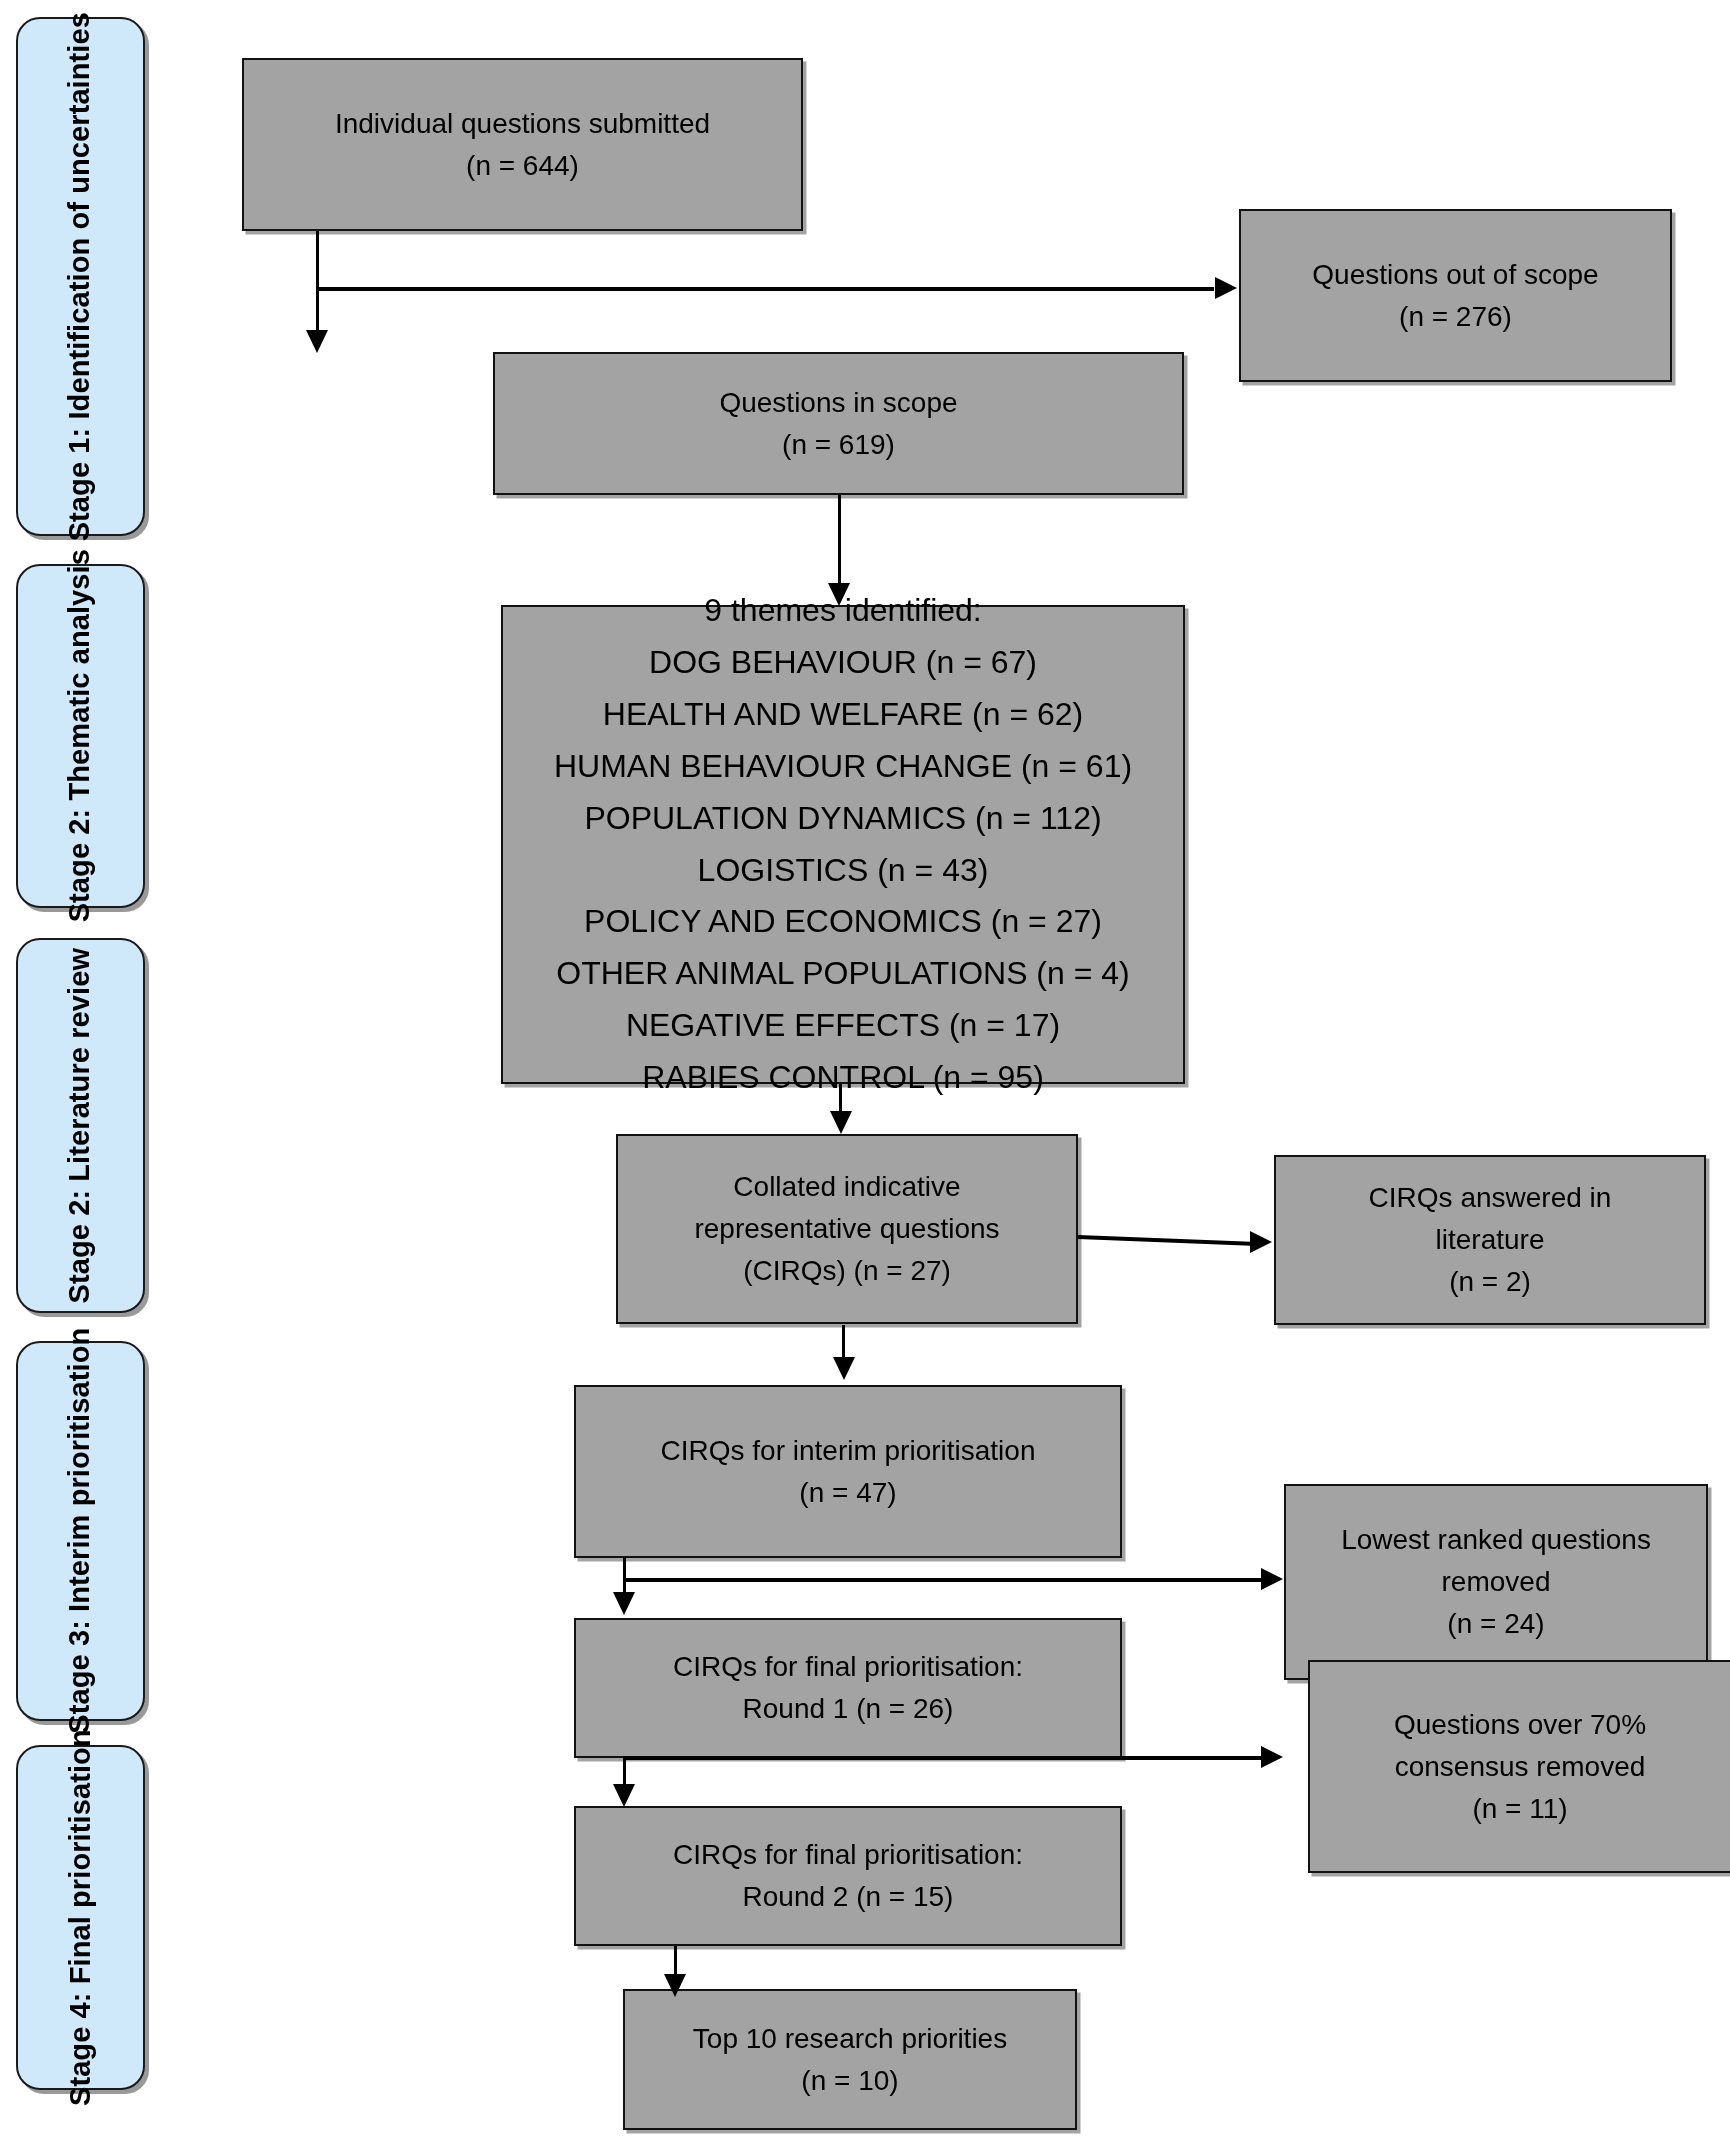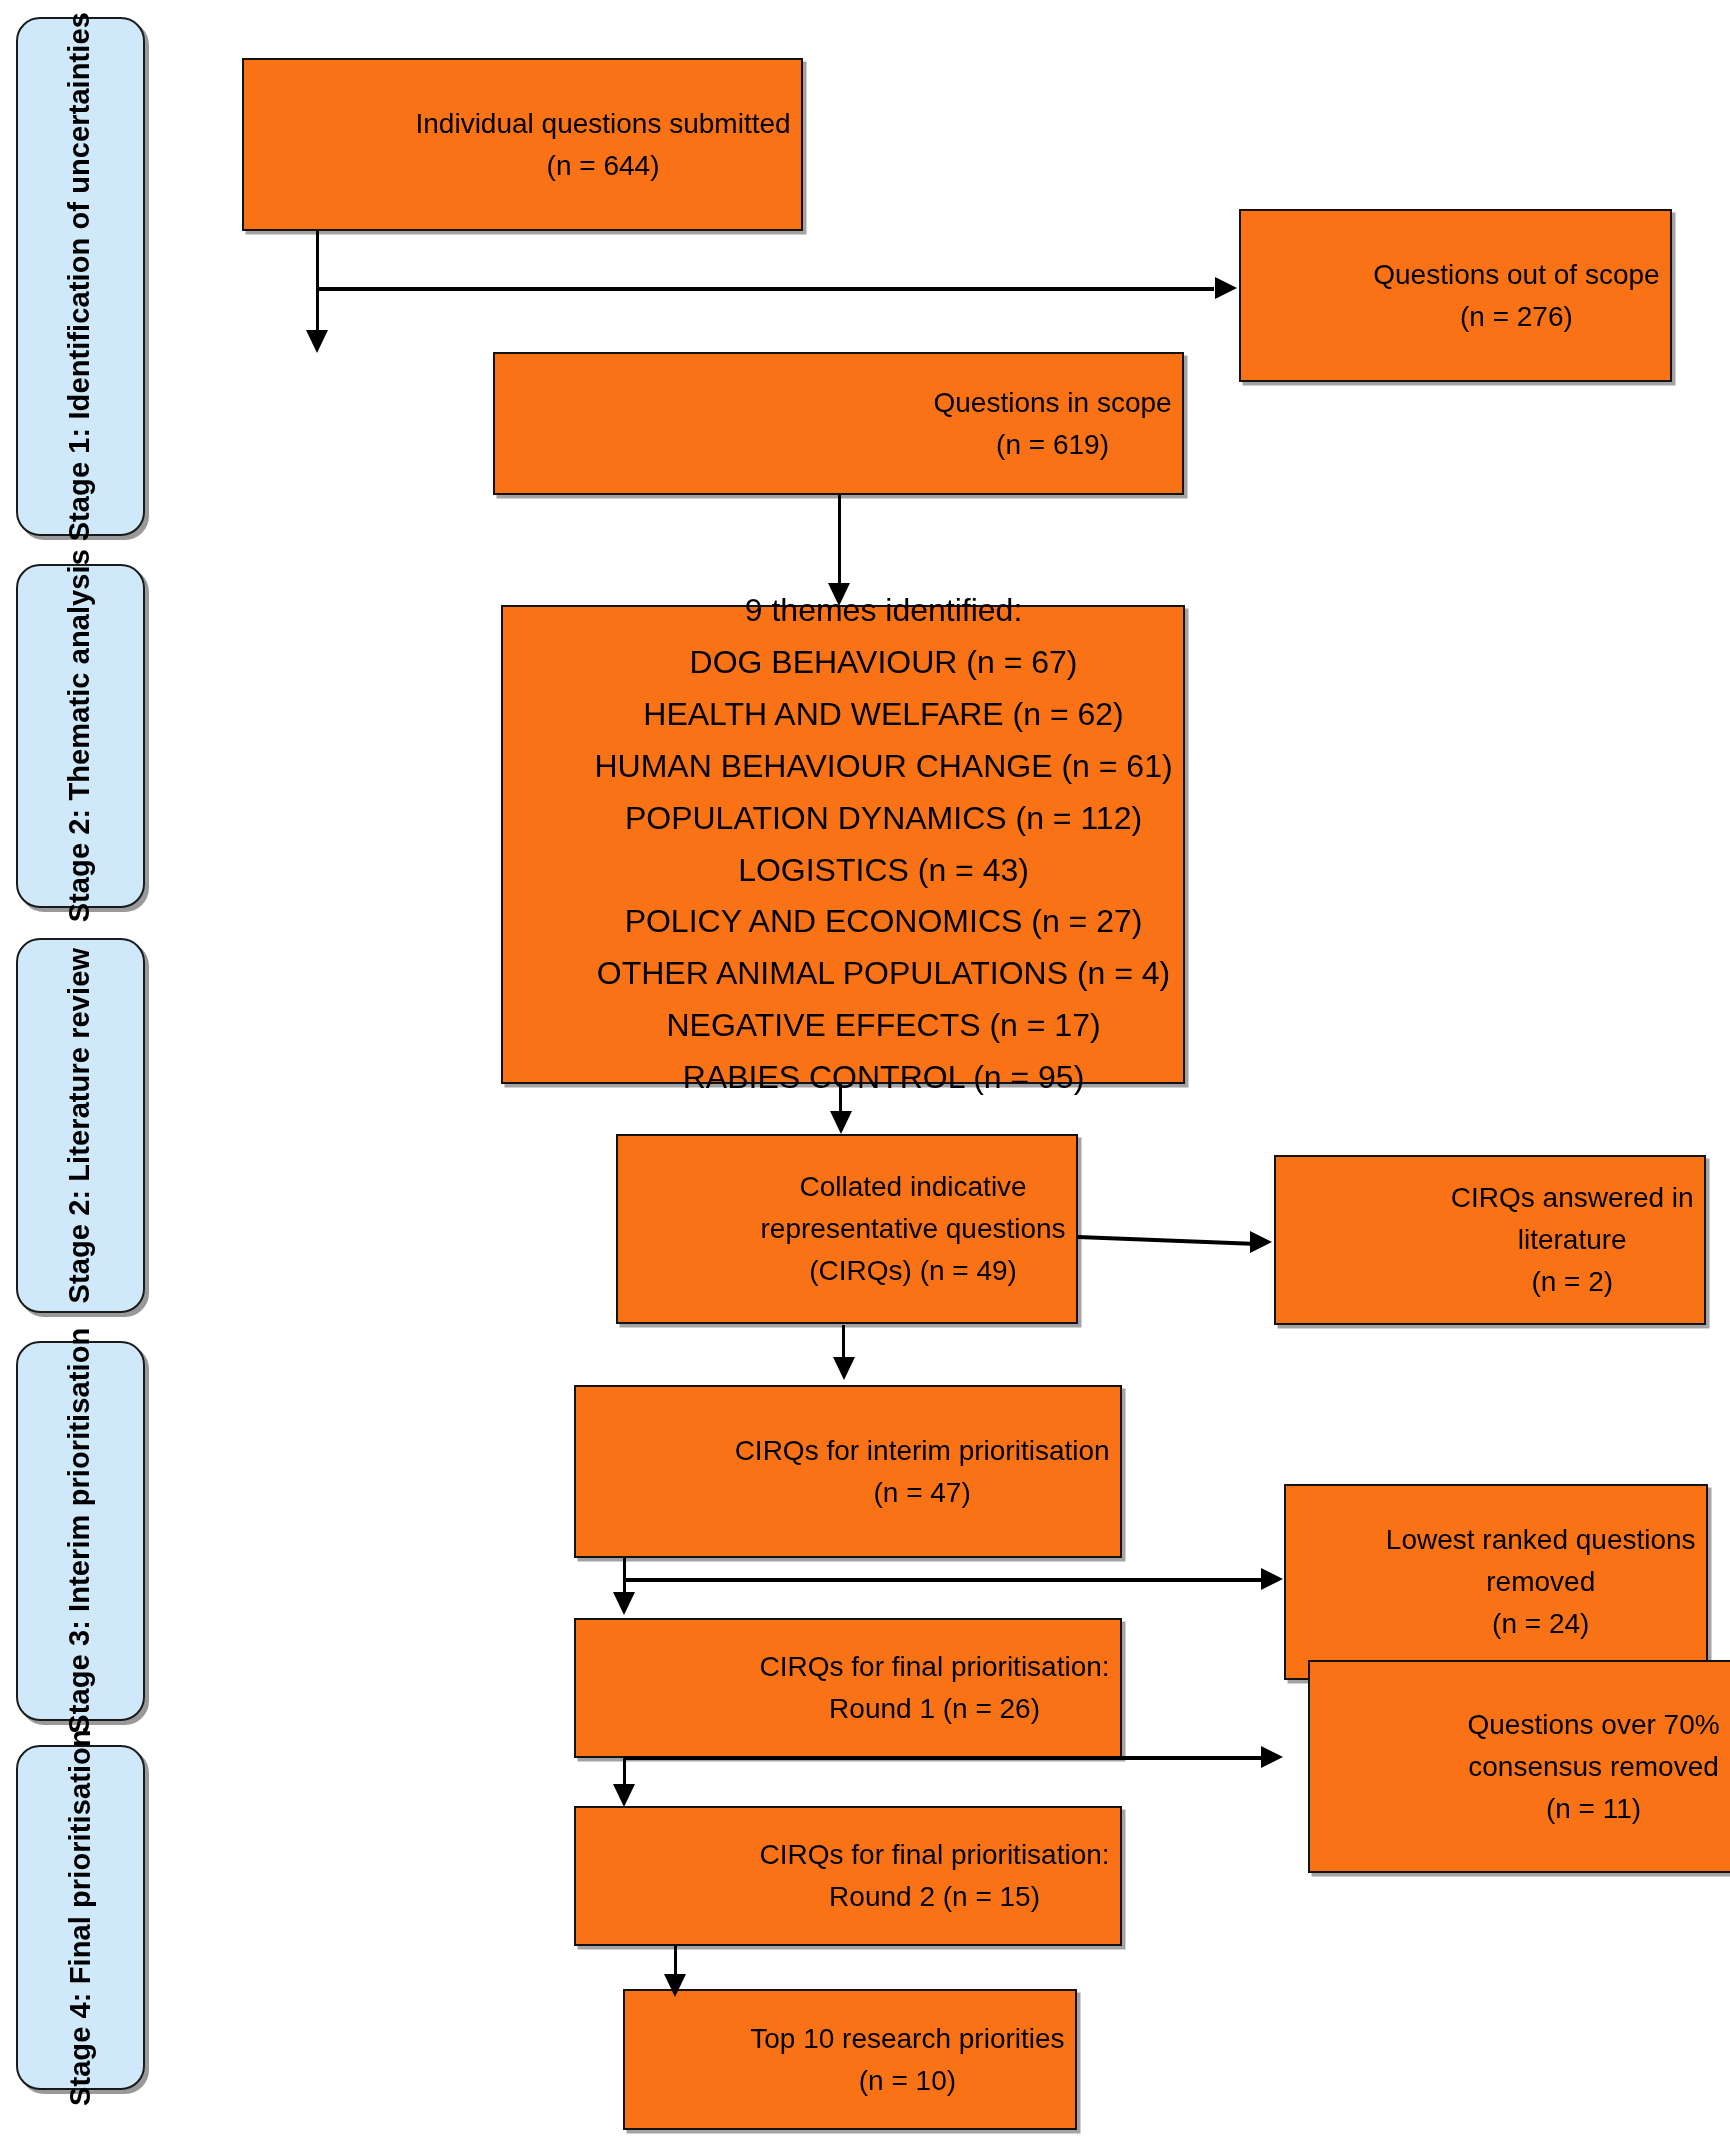--- a/index.html
+++ b/index.html
@@ -29,27 +29,27 @@
     text-align:center;
     font-weight:bold;
     font-size:29px;
     line-height:1.22;
     color:#000000;
     letter-spacing:0.1px;
   }
   
   .fbox{
     position:absolute;
-    background:#f97316;
+    background:#a3a3a3;
     border:2.3px solid #121212;
     box-sizing:border-box;
     box-shadow:3.5px 3.5px 0 rgba(0,0,0,0.36);
     display:flex;
     align-items:center;
-    justify-content:flex-end;
+    justify-content:center;
     text-align:center;
   }
   .fbox .txt{
     font-size:28px;
     line-height:1.50;
     color:#000000;
     padding:0 10.4px;
     white-space:pre-line;
   }
   .fbox.themes .txt{
@@ -123,21 +123,21 @@
 LOGISTICS (n = 43)
 POLICY AND ECONOMICS (n = 27)
 OTHER ANIMAL POPULATIONS (n = 4)
 NEGATIVE EFFECTS (n = 17)
 RABIES CONTROL (n = 95)</span>
   </div>
 
   <div class="fbox" style="left:616px; top:1134px; width:462px; height:190px;">
     <span class="txt">Collated indicative
 representative questions
-(CIRQs) (n = 49)</span>
+(CIRQs) (n = 27)</span>
   </div>
 
   <div class="fbox" style="left:1274px; top:1155px; width:432px; height:170px;">
     <span class="txt">CIRQs answered in
 literature
 (n =  2)</span>
   </div>
 
   <div class="fbox" style="left:574px; top:1385px; width:548px; height:173px;">
     <span class="txt">CIRQs for interim prioritisation

